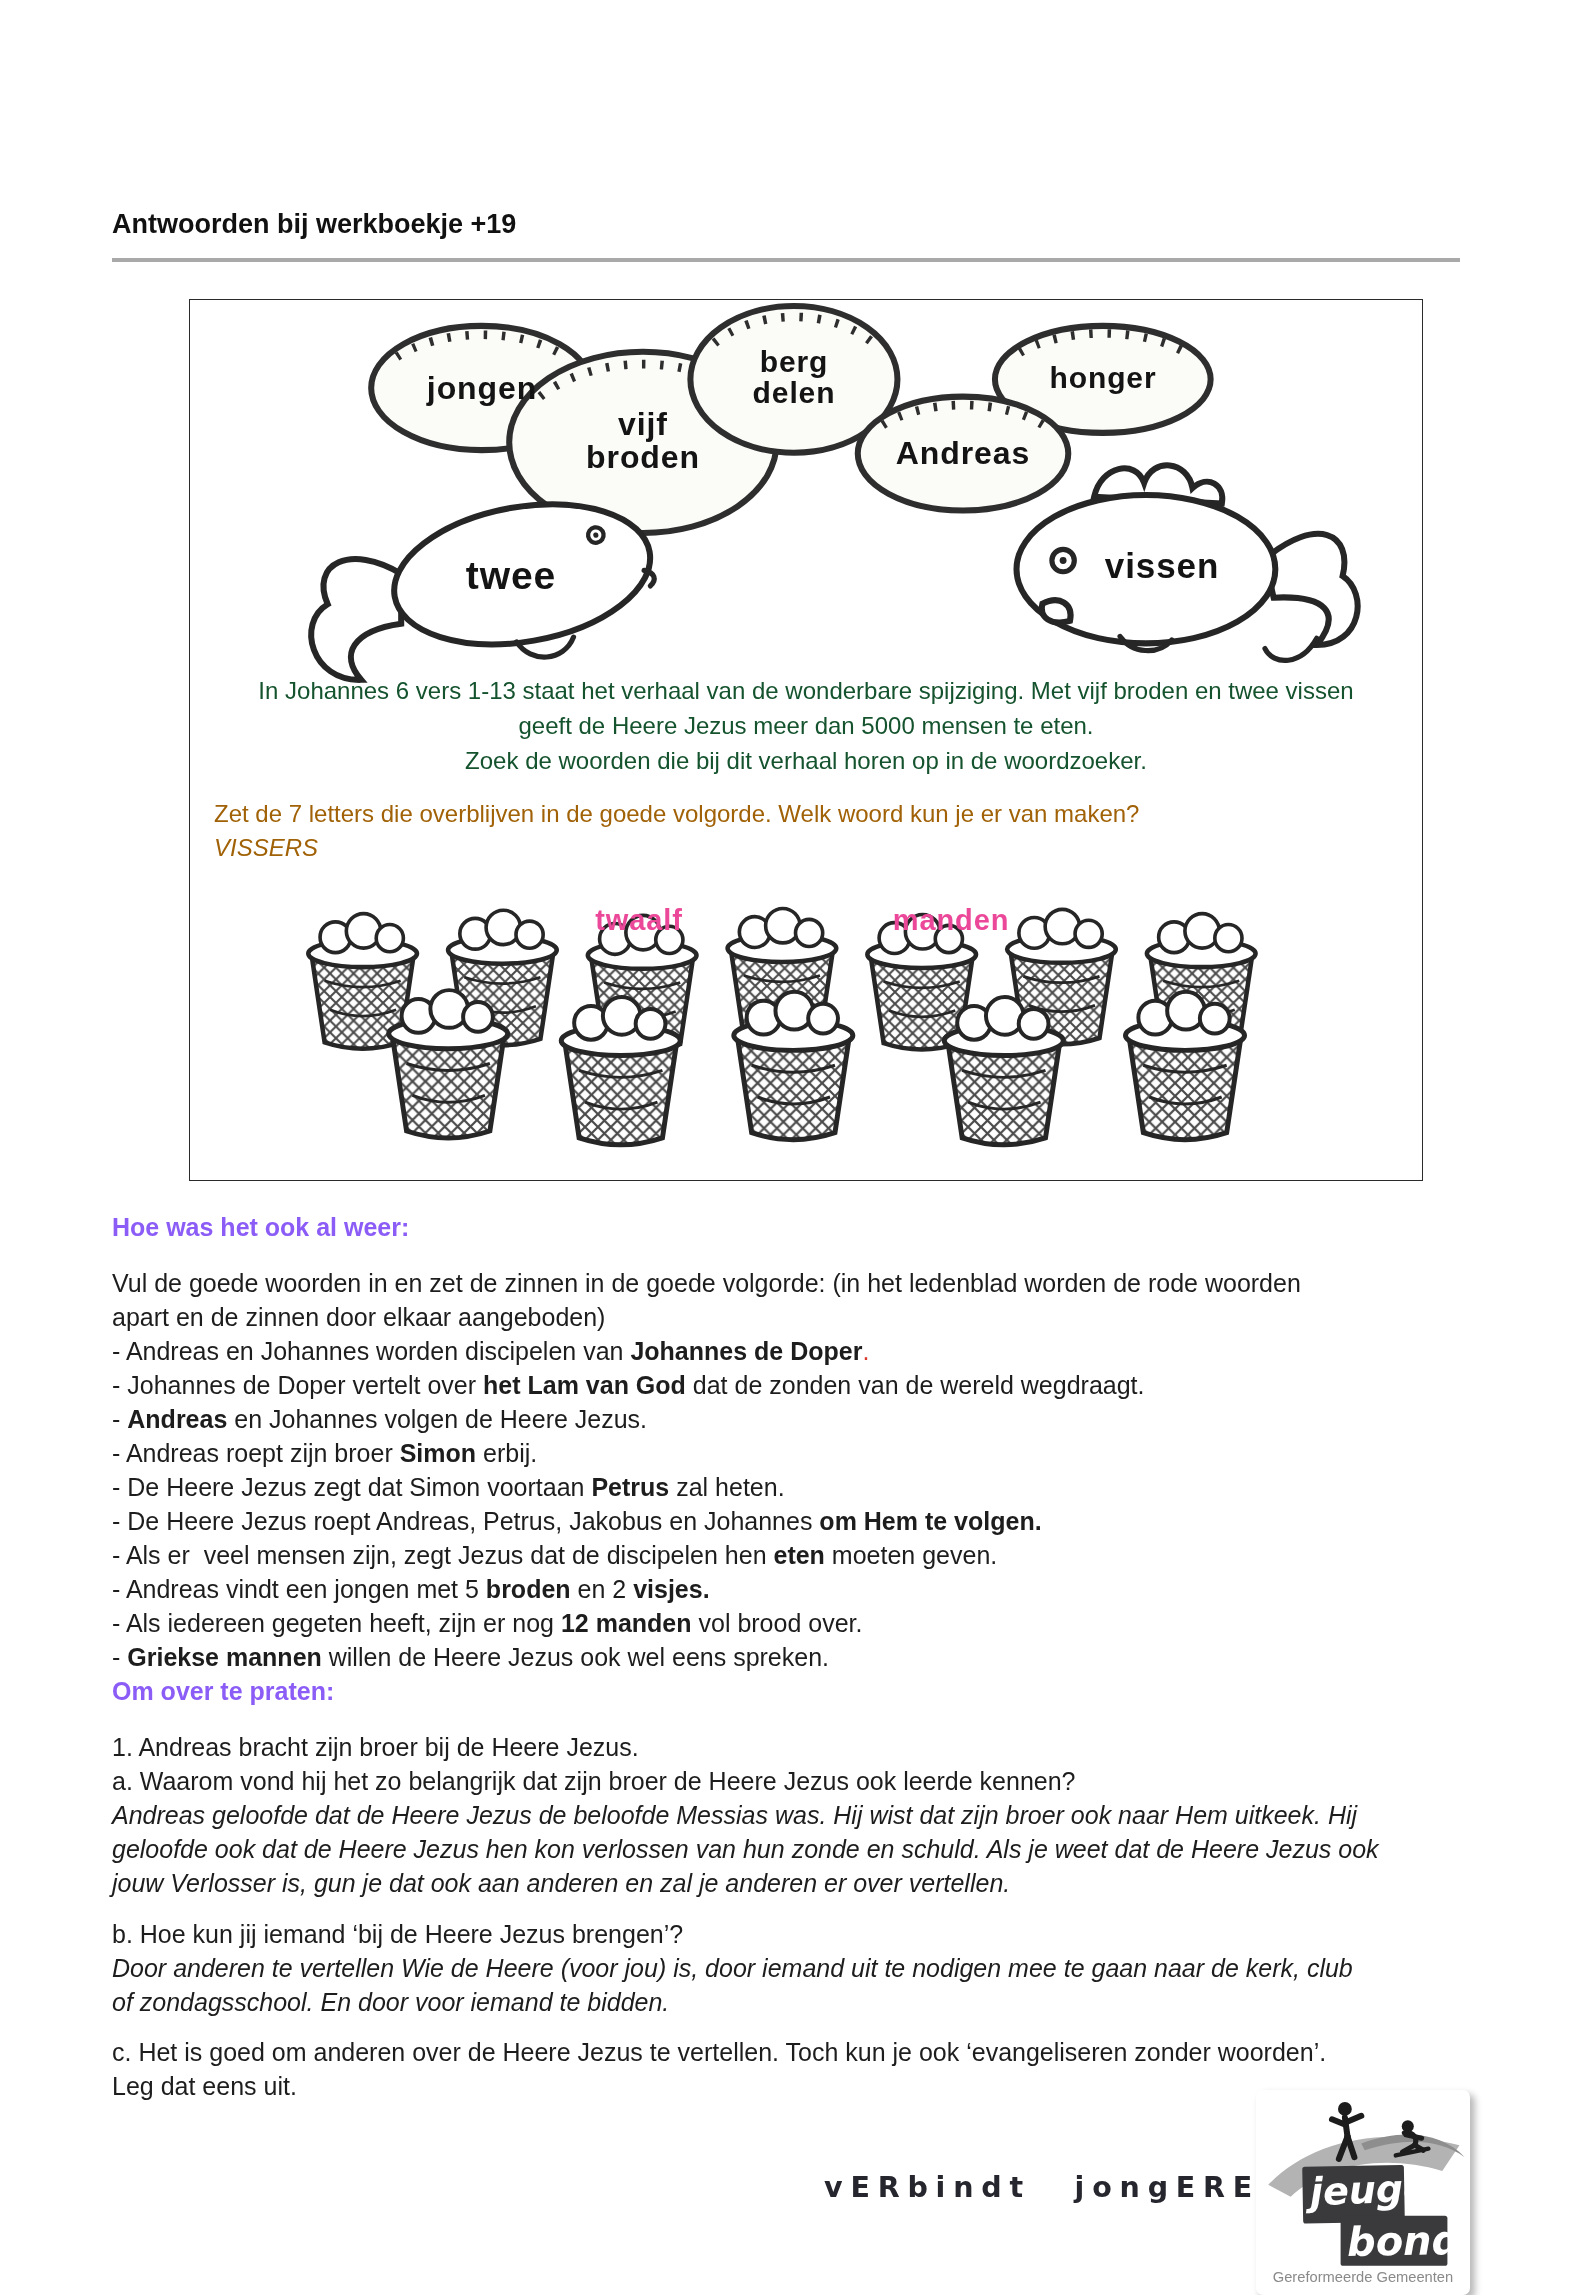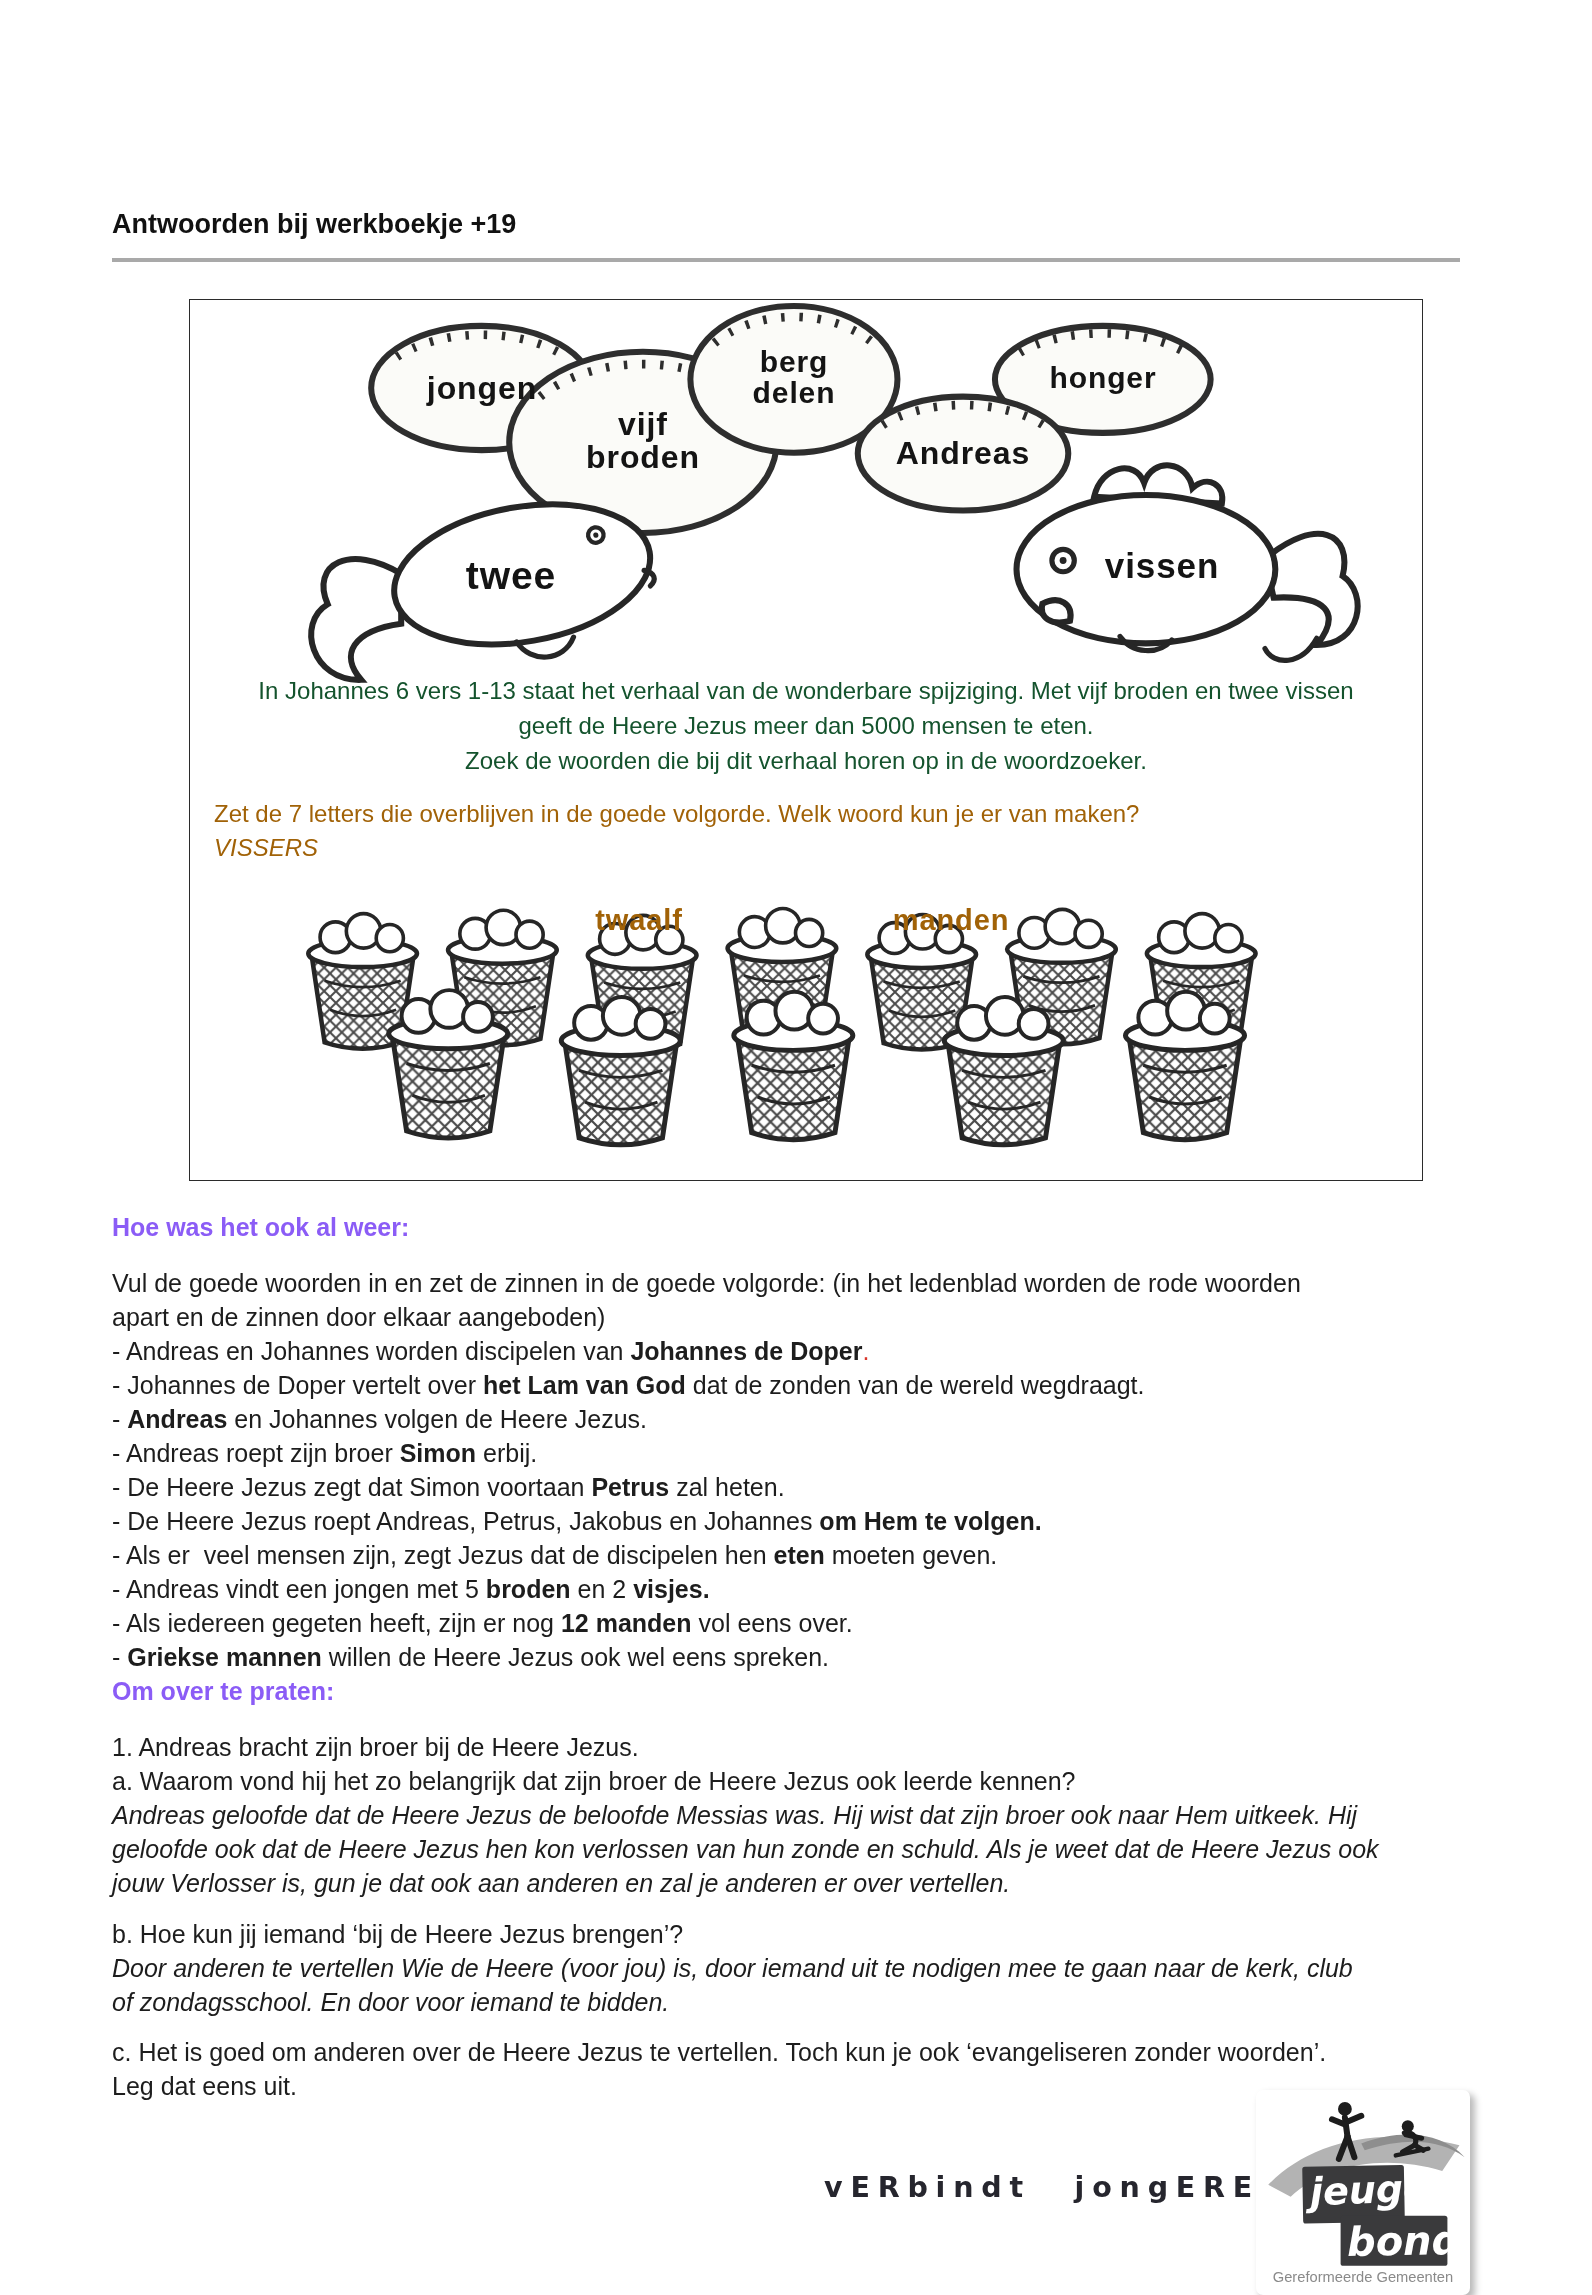--- a/index.html
+++ b/index.html
@@ -19,21 +19,21 @@
   .fishline{fill:#ffffff;stroke:#262626;stroke-width:7;}
   .fishstroke{fill:none;stroke:#262626;stroke-width:6;stroke-linecap:round;}
   .bread-word{position:absolute;transform:translate(-50%,-50%);font-weight:700;color:#141414;
               text-align:center;white-space:pre-line;line-height:1.02;letter-spacing:0.9px;}
   .fish-word{position:absolute;transform:translate(-50%,-50%);font-weight:700;color:#141414;letter-spacing:0.9px;}
   .box-center-lines{position:absolute;left:0;top:373px;width:100%;text-align:center;
                     font-size:24px;line-height:35px;color:#14532d;}
   .box-question{position:absolute;left:24px;top:497px;font-size:24px;line-height:34px;color:#a16207;}
   .box-question .answer{font-style:italic;}
   .basket-label{position:absolute;top:604px;transform:translateX(-50%);font-size:29px;font-weight:700;
-                color:#a16207;letter-spacing:0.9px;text-align:center;}
+                color:#ec4899;letter-spacing:0.9px;text-align:center;}
 
   
   .section{position:absolute;left:112px;width:1374px;font-size:25px;line-height:34px;color:#1d1d1d;}
   .section-recap{top:1210px;}
   .section-discuss{top:1674px;}
   .section h2{margin:0 0 22.4px 0;font-size:25px;font-weight:700;color:#8b5cf6;}
   .line{white-space:pre-wrap;}
   .rich-line{white-space:pre-wrap;}
   .rich-line .b{font-weight:700;}
   .rich-line .i{font-style:italic;}
@@ -169,21 +169,21 @@
       </div>
     <div>
         <div class="rich-line"><span>- Andreas en Johannes worden discipelen van </span><span class="b">Johannes de Doper</span><span style="color: rgb(217, 54, 44);">.</span></div>
         <div class="rich-line"><span>- Johannes de Doper vertelt over </span><span class="b">het Lam van God</span><span> dat de zonden van de wereld wegdraagt.</span></div>
         <div class="rich-line"><span>- </span><span class="b">Andreas</span><span> en Johannes volgen de Heere Jezus.</span></div>
         <div class="rich-line"><span>- Andreas roept zijn broer </span><span class="b">Simon</span><span> erbij.</span></div>
         <div class="rich-line"><span>- De Heere Jezus zegt dat Simon voortaan </span><span class="b">Petrus</span><span> zal heten.</span></div>
         <div class="rich-line"><span>- De Heere Jezus roept Andreas, Petrus, Jakobus en Johannes </span><span class="b">om Hem te volgen.</span></div>
         <div class="rich-line"><span>- Als er  veel mensen zijn, zegt Jezus dat de discipelen hen </span><span class="b">eten</span><span> moeten geven.</span></div>
         <div class="rich-line"><span>- Andreas vindt een jongen met 5 </span><span class="b">broden</span><span> en 2 </span><span class="b">visjes.</span></div>
-        <div class="rich-line"><span>- Als iedereen gegeten heeft, zijn er nog </span><span class="b">12 manden</span><span> vol eens over.</span></div>
+        <div class="rich-line"><span>- Als iedereen gegeten heeft, zijn er nog </span><span class="b">12 manden</span><span> vol brood over.</span></div>
         <div class="rich-line"><span>- </span><span class="b">Griekse mannen</span><span> willen de Heere Jezus ook wel eens spreken.</span></div>
       </div>
   </div>
 
   <div class="section section-discuss">
     <h2>Om over te praten:</h2>
     <div>
         <div class="rich-line"><span>1. Andreas bracht zijn broer bij de Heere Jezus.</span></div>
         <div class="rich-line"><span>a. Waarom vond hij het zo belangrijk dat zijn broer de Heere Jezus ook leerde kennen?</span></div>
         <div class="rich-line"><span class="i">Andreas geloofde dat de Heere Jezus de beloofde Messias was. Hij wist dat zijn broer ook naar Hem uitkeek. Hij</span></div>

